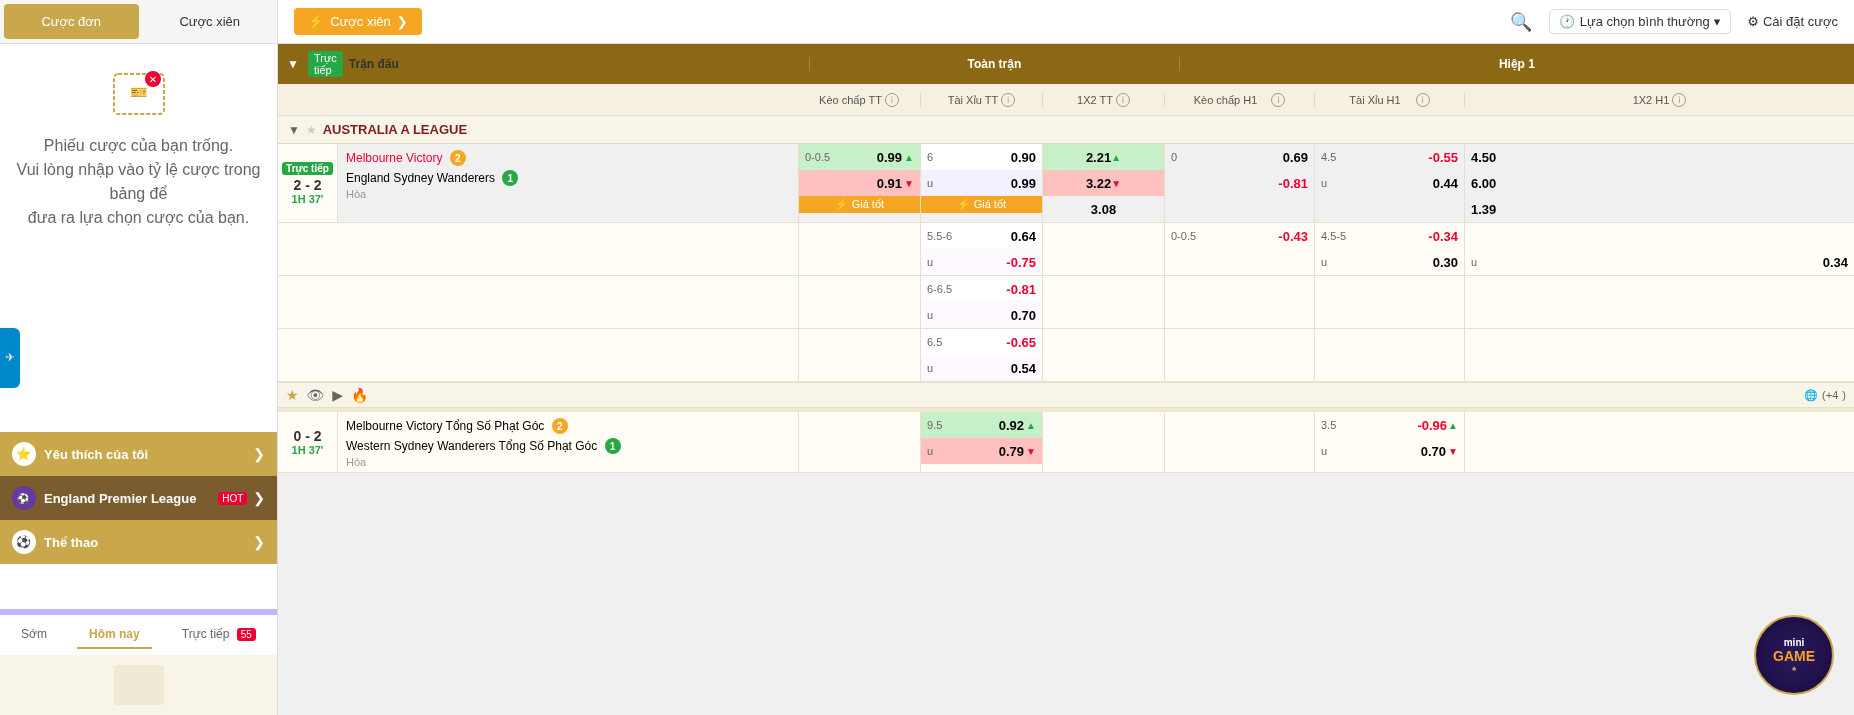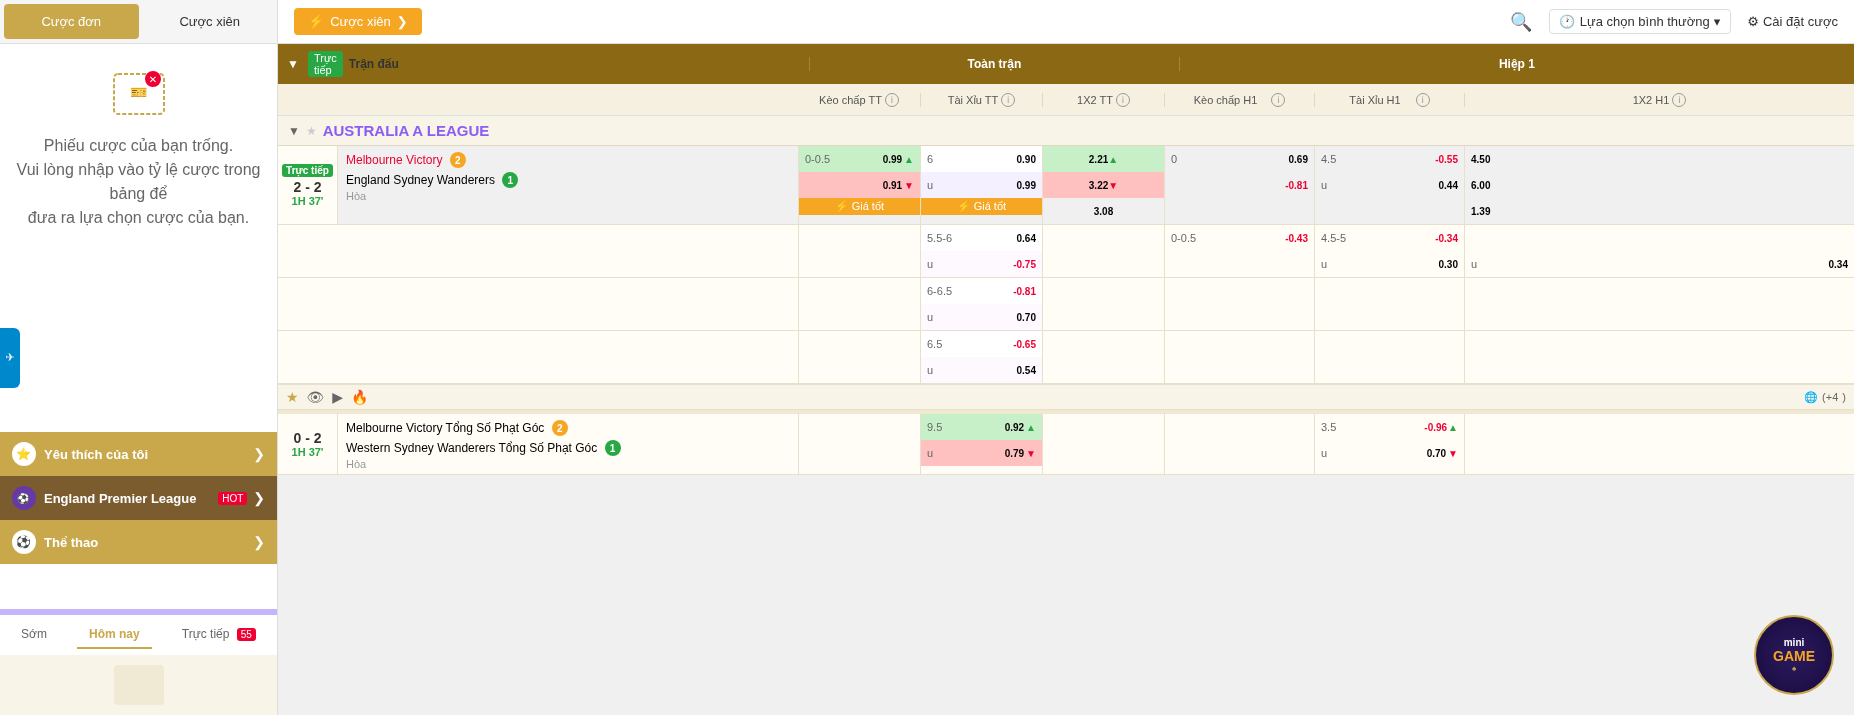--- a/index.html
+++ b/index.html
@@ -56,21 +56,21 @@
     .sh-tai { flex: 0 0 122px; text-align: center; font-size: 11px; color: #555; display: flex; align-items: center; justify-content: center; gap: 3px; border-left: 1px solid #e0d8c0; }
     .sh-1x2 { flex: 0 0 122px; text-align: center; font-size: 11px; color: #555; display: flex; align-items: center; justify-content: center; gap: 3px; border-left: 1px solid #e0d8c0; }
     .sh-keo-h1 { flex: 0 0 150px; text-align: center; font-size: 11px; color: #555; display: flex; align-items: center; justify-content: center; gap: 14px; border-left: 1px solid #e0d8c0; }
     .sh-tai-h1 { flex: 0 0 150px; text-align: center; font-size: 11px; color: #555; display: flex; align-items: center; justify-content: center; gap: 15px; border-left: 1px solid #e0d8c0; }
     .sh-1x2-h1 { flex: 1; text-align: center; font-size: 11px; color: #555; display: flex; align-items: center; justify-content: center; gap: 3px; border-left: 1px solid #e0d8c0; }
 
     
     .league-row { display: flex; align-items: center; background: #f9f4e8; padding: 6px 10px; border-bottom: 1px solid #e0d8c0; cursor: pointer; }
     .league-arrow { margin-right: 6px; color: #666; }
     .league-star { margin-right: 6px; color: #ccc; cursor: pointer; }
-    .league-name { font-size: 15px; font-weight: bold; color: #8b5cf6; }
+    .league-name { font-size: 13px; font-weight: bold; color: #7f1d1d; }
     .match-score-col { flex: 0 0 60px; display: flex; flex-direction: column; align-items: center; justify-content: center; padding: 4px; background: #fffdf5; border-right: 1px solid #e8e0cc; font-size: 12px; color: #c8a84b; font-weight: bold; }
     .match-teams-col { flex: 0 0 460px; padding: 4px 8px; }
     .team-name { font-size: 12px; padding: 2px 0; }
     .team-name.red { color: #e03; }
     .team-badge { display: inline-flex; align-items: center; justify-content: center; width: 16px; height: 16px; border-radius: 50%; font-size: 10px; font-weight: bold; margin-left: 4px; }
     .badge-orange { background: #f5a623; color: #fff; }
     .badge-green { background: #28a745; color: #fff; }
     .draw-text { font-size: 11px; color: #999; }
 
     .odds-area { display: flex; flex: 1; }
@@ -81,21 +81,21 @@
     .x2-col { flex: 0 0 122px; display: flex; flex-direction: column; border-left: 1px solid #e8e0cc; }
     .keo-h1-col { flex: 0 0 150px; display: flex; flex-direction: column; border-left: 1px solid #e8e0cc; }
     .tai-h1-col { flex: 0 0 150px; display: flex; flex-direction: column; border-left: 1px solid #e8e0cc; }
     .x2-h1-col { flex: 1; display: flex; flex-direction: column; border-left: 1px solid #e8e0cc; }
 
     .odd-cell { display: flex; align-items: center; justify-content: space-between; padding: 3px 6px; font-size: 12px; min-height: 26px; }
     .odd-cell.green-bg { background: #c8f0c8; }
     .odd-cell.pink-bg { background: #ffc0c0; }
 
     .odd-label { color: #666; font-size: 11px; }
-    .odd-value { font-weight: bold; font-size: 10px; }
+    .odd-value { font-weight: bold; font-size: 13px; }
     .odd-value.red { color: #e03; }
     .arrow-up { color: #28a745; font-size: 10px; }
     .arrow-down { color: #e03; font-size: 10px; }
 
     .gia-tot-bar { background: #f5a623; color: #fff; text-align: center; font-size: 11px; padding: 2px 0; display: flex; align-items: center; justify-content: center; gap: 4px; }
 
     
     .score-main { font-size: 14px; font-weight: bold; color: #333; }
     .score-time { font-size: 11px; color: #28a745; }
     .live-badge { background: #28a745; color: #fff; font-size: 10px; padding: 1px 4px; border-radius: 3px; margin-bottom: 2px; }

